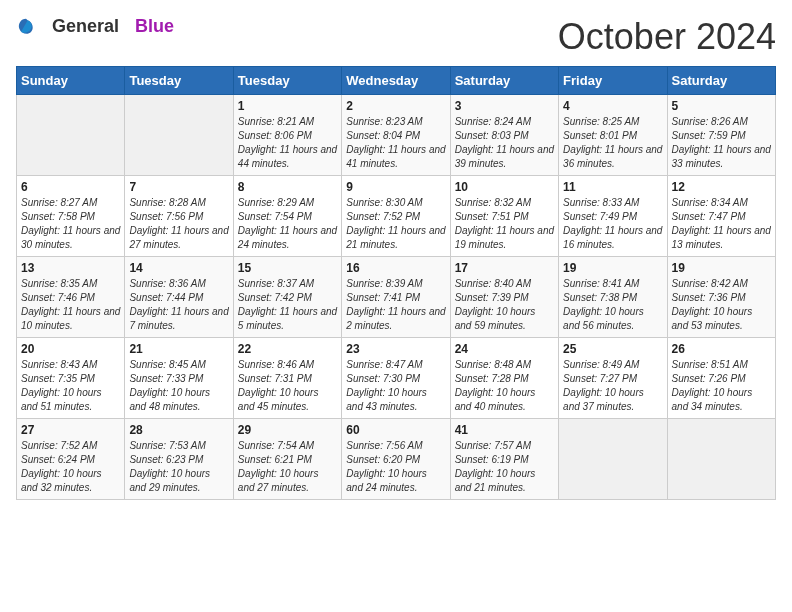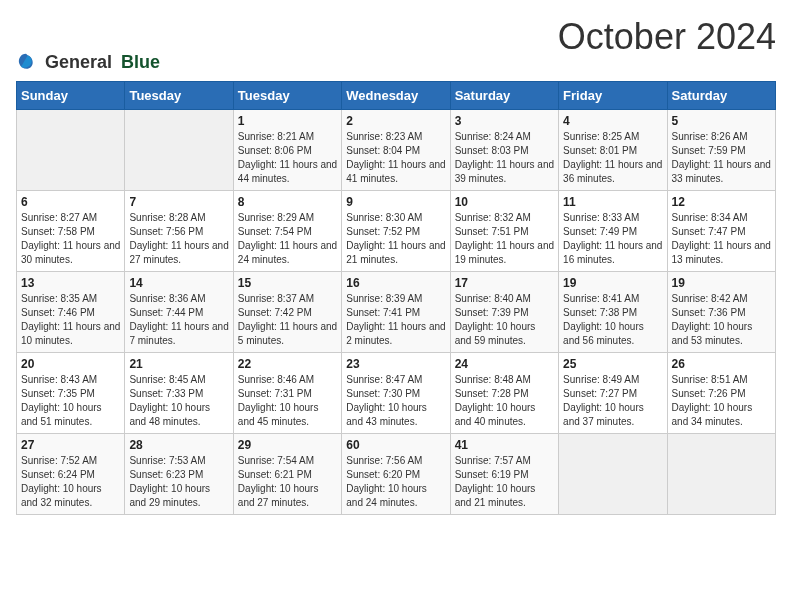--- a/index.html
+++ b/index.html
@@ -11,23 +11,22 @@
       padding: 16px;
     }
     .header-area {
       display: flex;
       justify-content: space-between;
       align-items: flex-start;
       margin-bottom: 8px;
     }
     .logo {
       display: flex;
-      align-items: flex-start;
-      gap: 9px;
-      margin-top: 36px;
+      align-items: center;
+      gap: 16px;
     }
     .logo-icon {
       width: 20px;
       height: 20px;
     }
     .title-area {
     }
     .main-title {
       font-size: 36px;
       font-weight: normal;
@@ -68,36 +67,37 @@
       font-weight: bold;
       font-size: 12px;
       display: block;
       margin-bottom: 2px;
       color: #222;
     }
     .day-info {
       font-size: 10px;
       color: #333;
       line-height: 1.4;
+      font-style: italic;
     }
     .empty-cell {
       background-color: #f0f0f0 !important;
     }
   </style>
 </head>
 <body>
 
 <div class="header-area">
   <div class="logo">
     <svg class="logo-icon" viewBox="0 0 24 24" xmlns="http://www.w3.org/2000/svg">
       <path d="M12 2 C6 2 2 8 4 14 C6 20 14 22 18 18 C22 14 20 6 14 4 Z" fill="#2a6db5"></path>
       <path d="M14 4 C18 6 20 10 18 14 C16 18 10 20 6 18" fill="#1a9adb" opacity="0.7"></path>
     </svg>
     <span style="font-size:18px;font-weight:bold;color:#333;">General</span>
-      <span style="font-size:18px;font-weight:bold;color:#14532d;">Blue</span>
+      <span style="font-size:18px;font-weight:bold;color:#a21caf;">Blue</span>
   </div>
   <div class="title-area">
     <div class="main-title">October 2024</div>
   </div>
 </div>
 
 <table>
   <thead>
     <tr>
     <th>Sunday</th>

